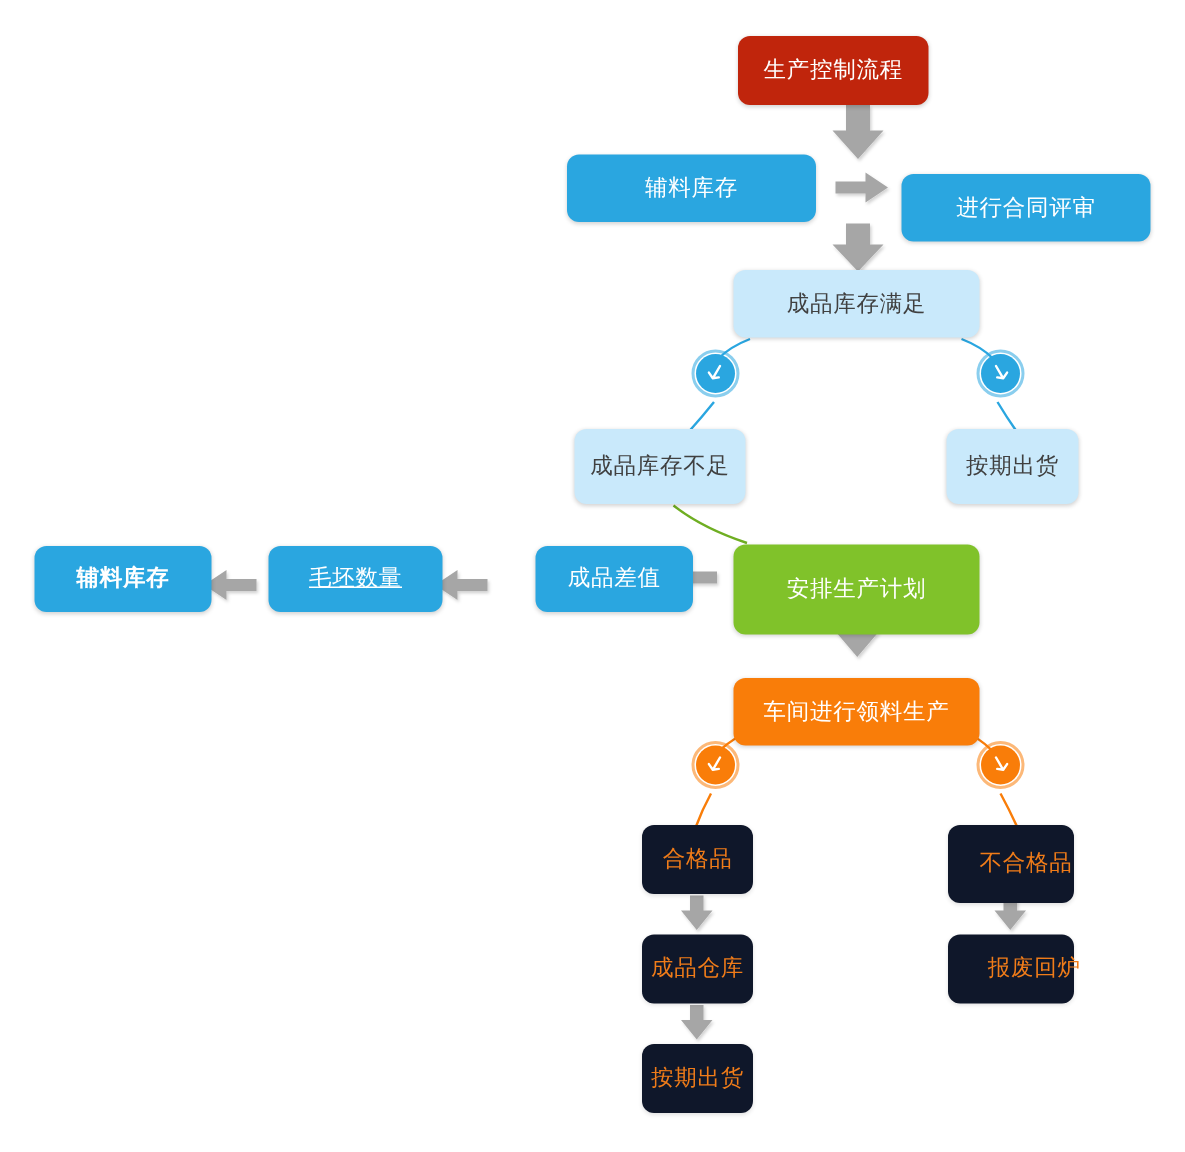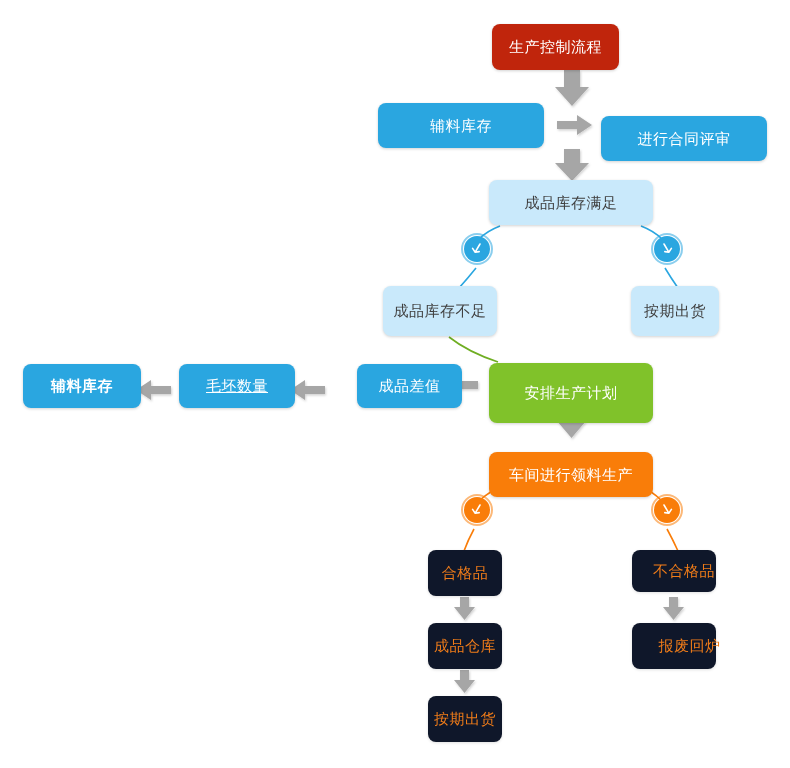--- a/index.html
+++ b/index.html
@@ -176,21 +176,21 @@
       </div>
       <div class="node n-blue" style="left: 23px; top: 364px; width: 118px; height: 44px; font-weight: bold;">
         <span>辅料库存</span>
       </div>
       <div class="node n-orange" style="left: 489px; top: 440px; width: 164px; height: 45px; margin-top: 12px;">
         <span>车间进行领料生产</span>
       </div>
       <div class="node n-lor" style="left: 428px; top: 550px; width: 74px; height: 46px;">
         <span>合格品</span>
       </div>
-      <div class="node n-lor" style="left: 632px; top: 550px; width: 84px; height: 42px; padding-left: 20px;">
+      <div class="node n-lor" style="left: 632px; top: 550px; width: 84px; height: 52px; padding-left: 20px;">
         <span>不合格品</span>
       </div>
       <div class="node n-lor" style="left: 428px; top: 623px; width: 74px; height: 46px;">
         <span>成品仓库</span>
       </div>
       <div class="node n-lor" style="left: 632px; top: 623px; width: 84px; height: 46px; padding-left: 31px;">
         <span>报废回炉</span>
       </div>
       <div class="node n-lor" style="left: 428px; top: 696px; width: 74px; height: 46px;">
         <span>按期出货</span>

